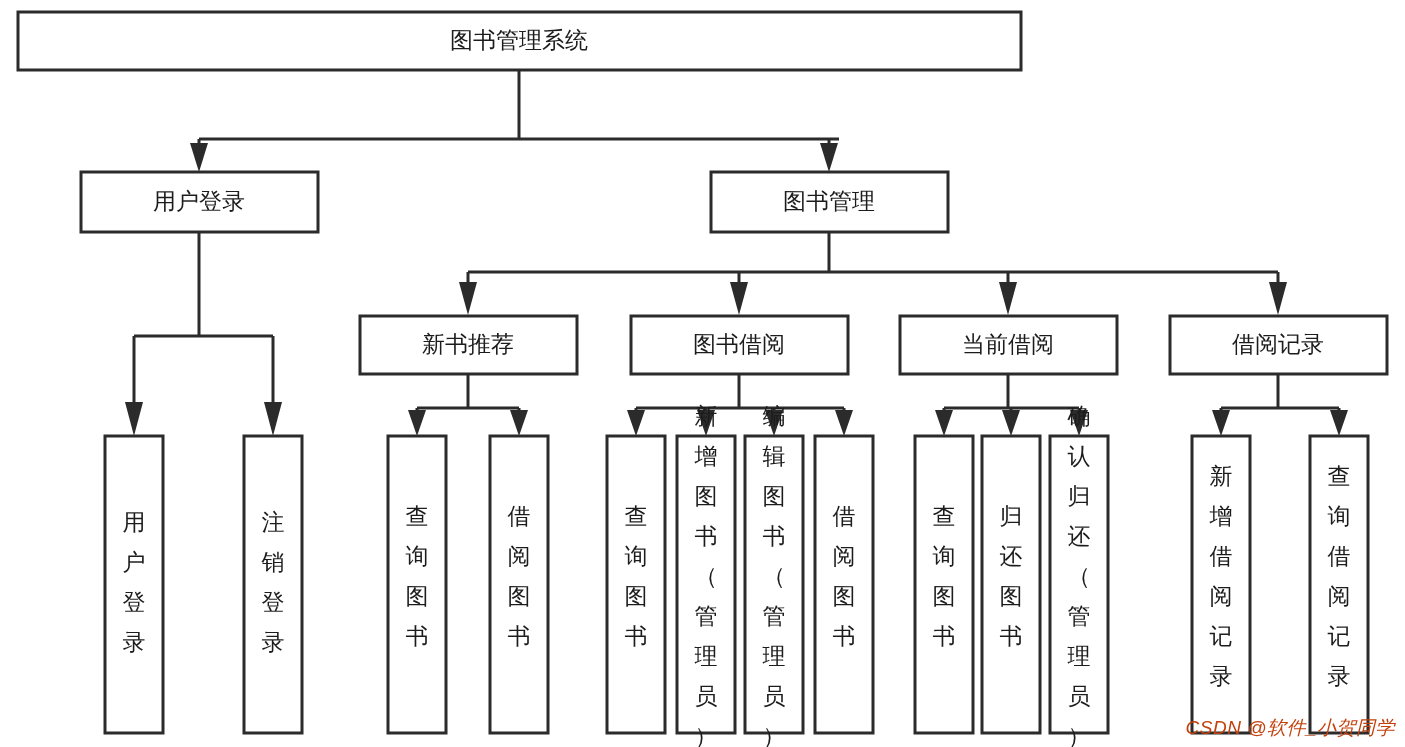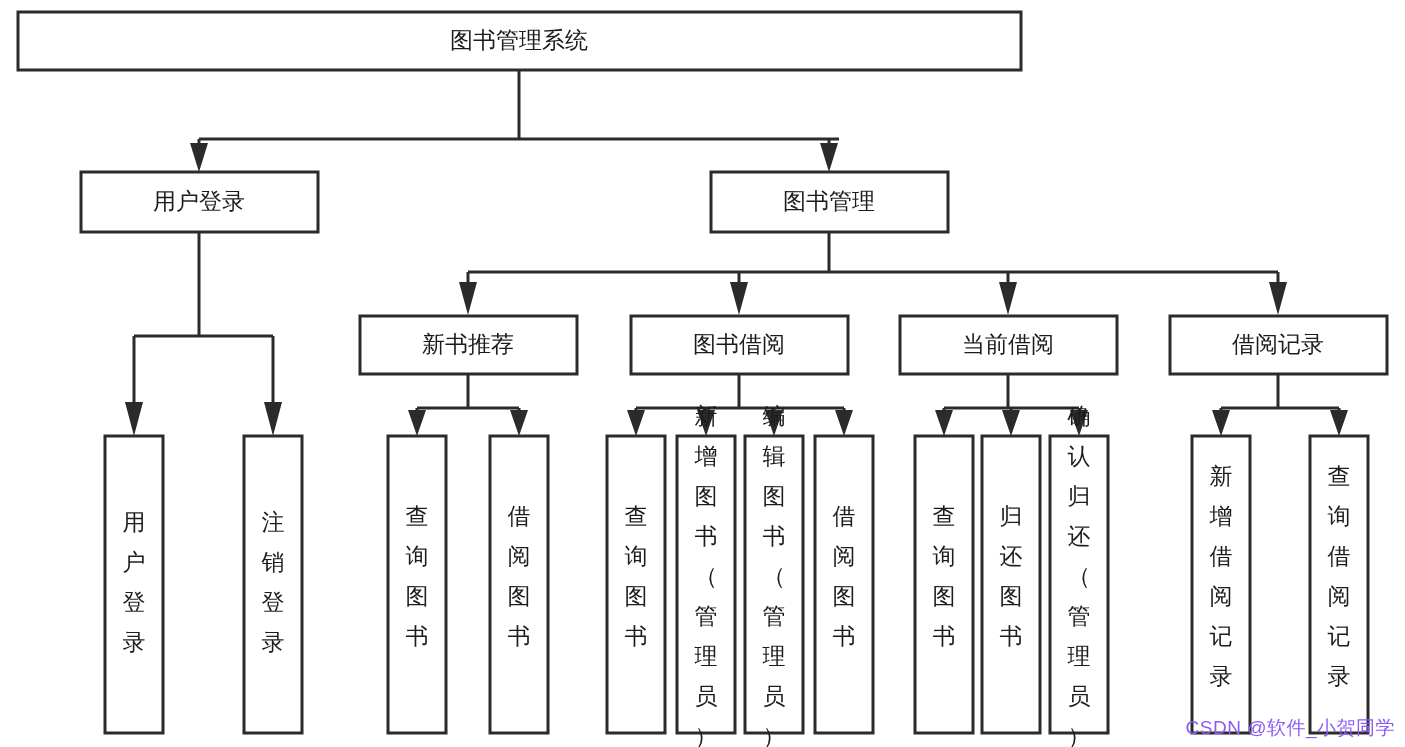--- a/index.html
+++ b/index.html
@@ -51,24 +51,25 @@
   .arrow-head {
     fill: #2b2b2b;
     stroke: none;
   }
   .watermark {
     position: absolute;
     right: 10px;
     bottom: 6px;
     font-family: "Liberation Sans", "DejaVu Sans", sans-serif;
     font-size: 19px;
-    color: #8b5cf6;
+    color: #c2410c;
     white-space: nowrap;
     letter-spacing: 0.5px;
     pointer-events: none;
+    font-style: italic;
   }
 </style>
 </head>
 <body>
 
 <div id="diagram-root">
 
   <svg id="flow" viewBox="0 0 1405 747" xmlns="http://www.w3.org/2000/svg">
 
     <defs>

